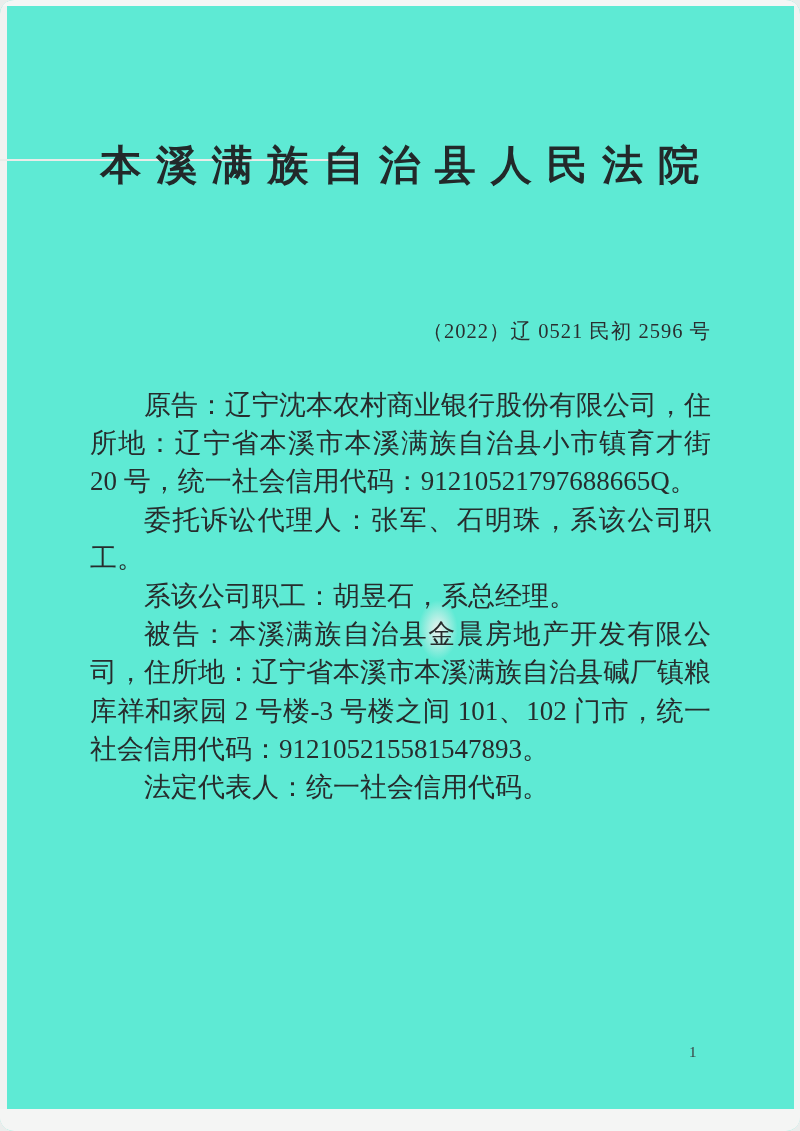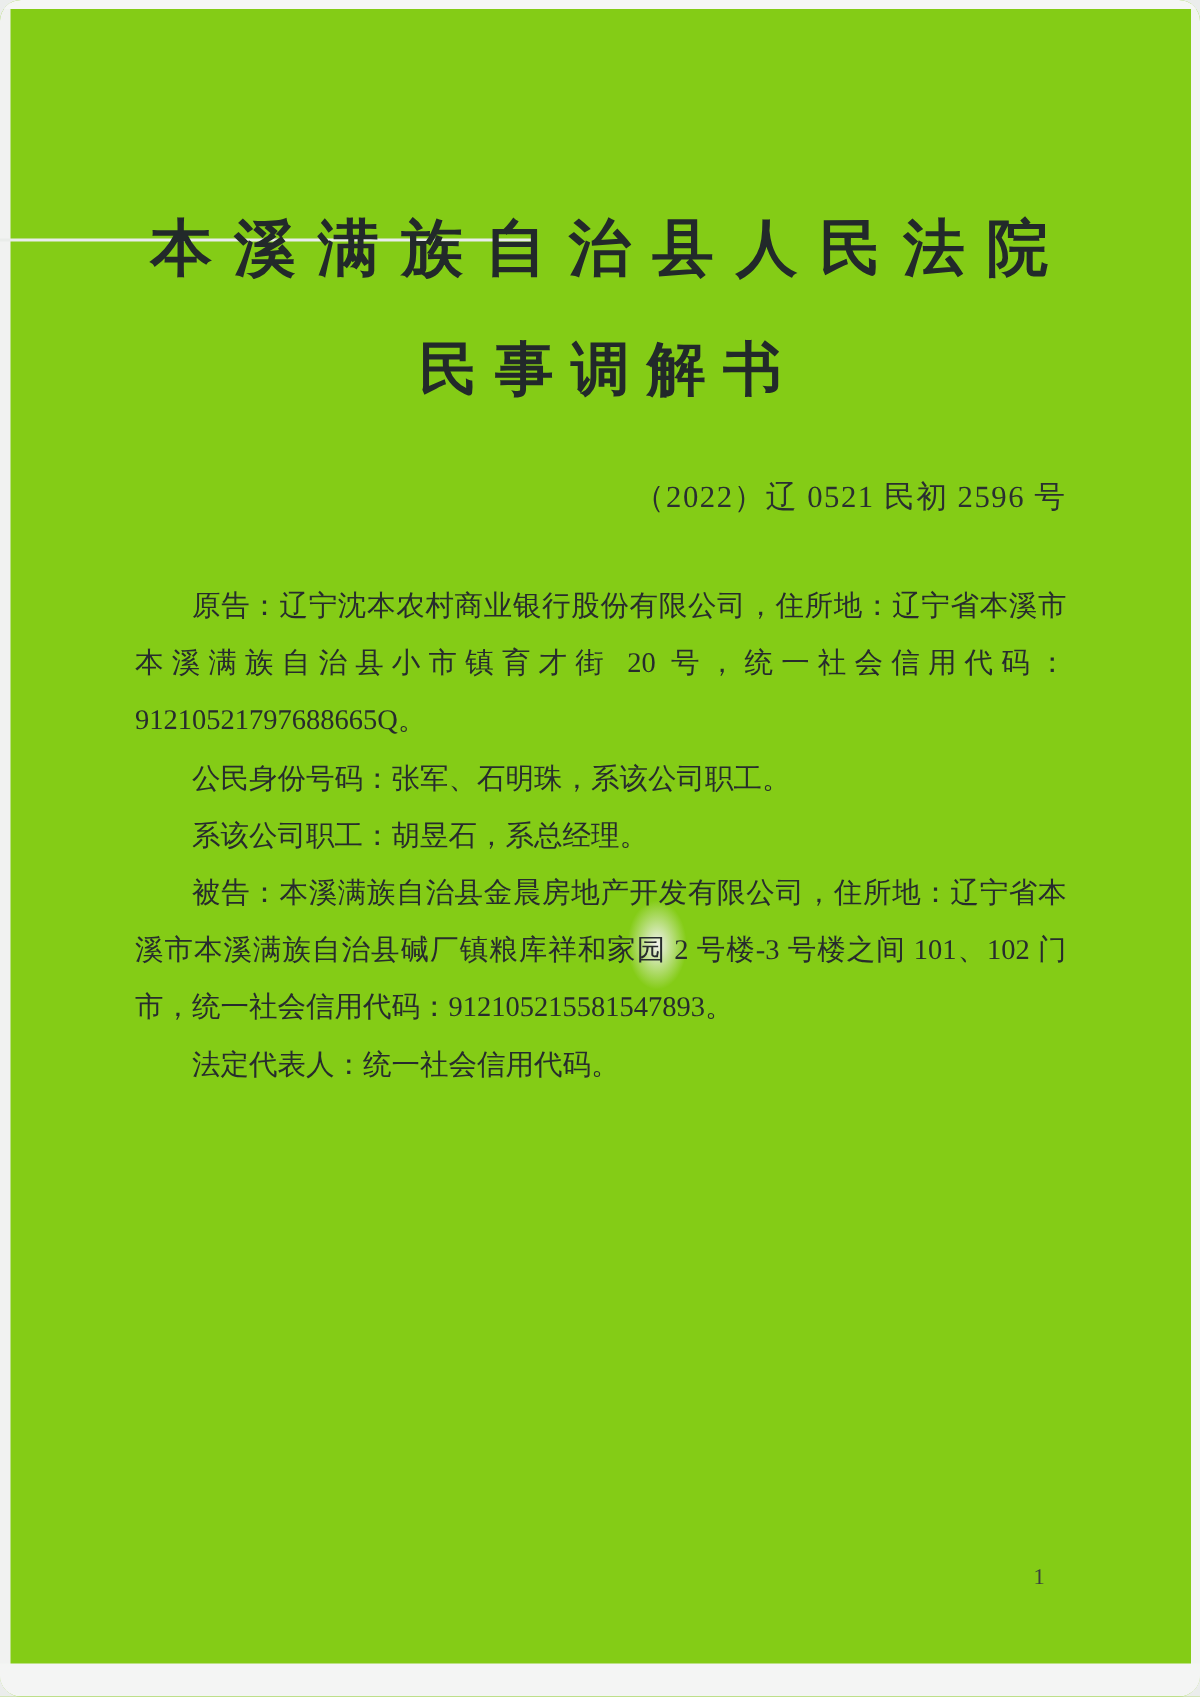--- a/index.html
+++ b/index.html
@@ -7,21 +7,21 @@
     padding: 0;
     width: 800px;
     height: 1131px;
     background: #ebedec;
     overflow: hidden;
     font-family: "Liberation Serif", "DejaVu Serif", serif;
   }
   .sheet {
     position: absolute;
     inset: 0;
-    background: #84cc16;
+    background: #5eead4;
     border-radius: 14px;
     overflow: hidden;
   }
   .edge { position: absolute; pointer-events: none; }
   .edge-left   { left: 0; top: 0; width: 7px; height: 1131px; background: #f1f2f1; }
   .edge-right  { right: 0; top: 0; width: 6px; height: 1131px; background: #f2f3f2; }
   .edge-top    { left: 0; top: 0; width: 800px; height: 6px; background: #f5f6f5; }
   .edge-bottom { left: 0; bottom: 0; width: 800px; height: 22px; background: #f4f5f4; }
   .artifact-line {
     position: absolute;
@@ -61,21 +61,21 @@
     position: absolute;
     top: 317px; right: 89px;
     font-size: 20.5px;
     letter-spacing: 1px;
     color: #2a2f30;
   }
   .doc-body {
     position: absolute;
     top: 386px; left: 90px;
     width: 621px;
-    font-size: 19px;
+    font-size: 27px;
     line-height: 38.2px;
     text-align: justify;
     color: #272c2d;
   }
   .doc-body p {
     margin: 0;
     text-indent: 2em;
   }
   .pageno {
     position: absolute;
@@ -91,27 +91,26 @@
 
   <div class="edge edge-left"></div>
   <div class="edge edge-right"></div>
   <div class="edge edge-top"></div>
   <div class="edge edge-bottom"></div>
   <div class="artifact-line"></div>
   <div class="artifact-smudge"></div>
 
   <h1 class="court">本溪满族自治县人民法院</h1>
 
-  <h2 class="doctype">民事调解书</h2>
 
   <div class="caseno">（2022）辽 0521 民初 2596 号</div>
 
   <div class="doc-body">
     <p>原告：辽宁沈本农村商业银行股份有限公司，住所地：辽宁省本溪市本溪满族自治县小市镇育才街 20 号，统一社会信用代码：91210521797688665Q。</p>
-    <p>公民身份号码：张军、石明珠，系该公司职工。</p>
+    <p>委托诉讼代理人：张军、石明珠，系该公司职工。</p>
     <p>系该公司职工：胡昱石，系总经理。</p>
     <p>被告：本溪满族自治县金晨房地产开发有限公司，住所地：辽宁省本溪市本溪满族自治县碱厂镇粮库祥和家园 2 号楼-3 号楼之间 101、102 门市，统一社会信用代码：912105215581547893。</p>
     <p>法定代表人：统一社会信用代码。</p>
   </div>
 
   <div class="pageno">1</div>
 
 </div>
 
 </body></html>

